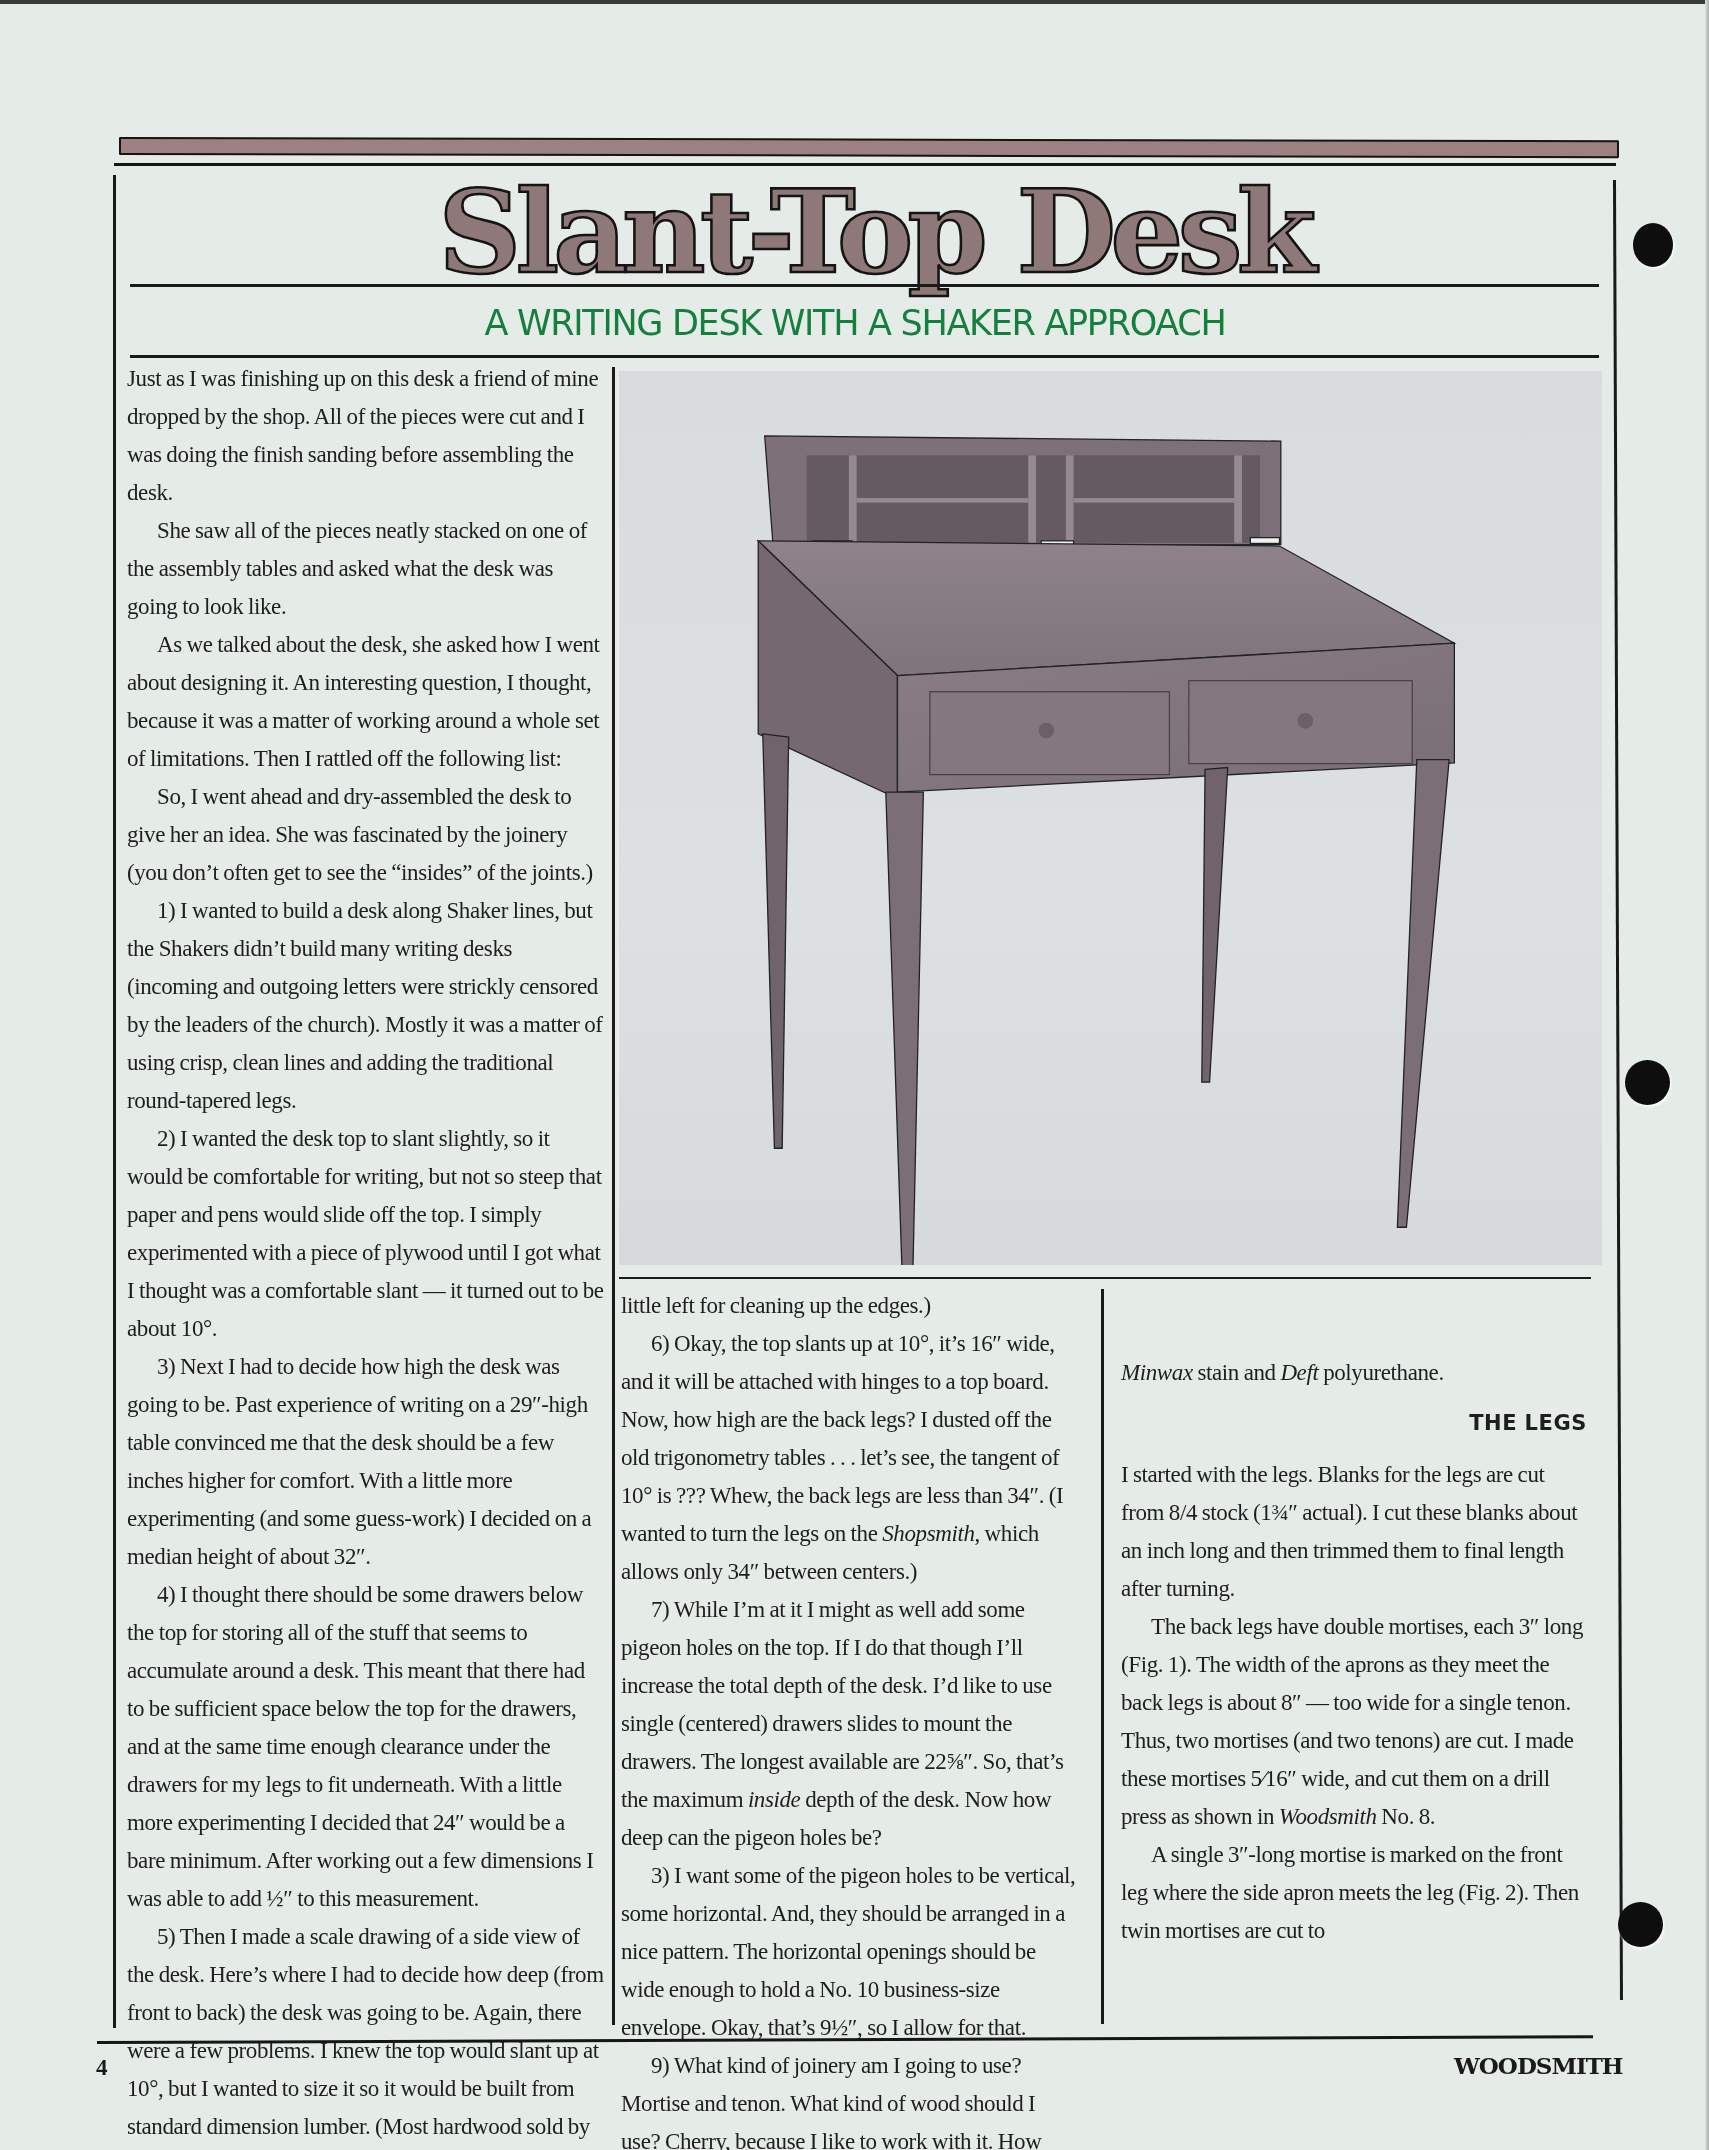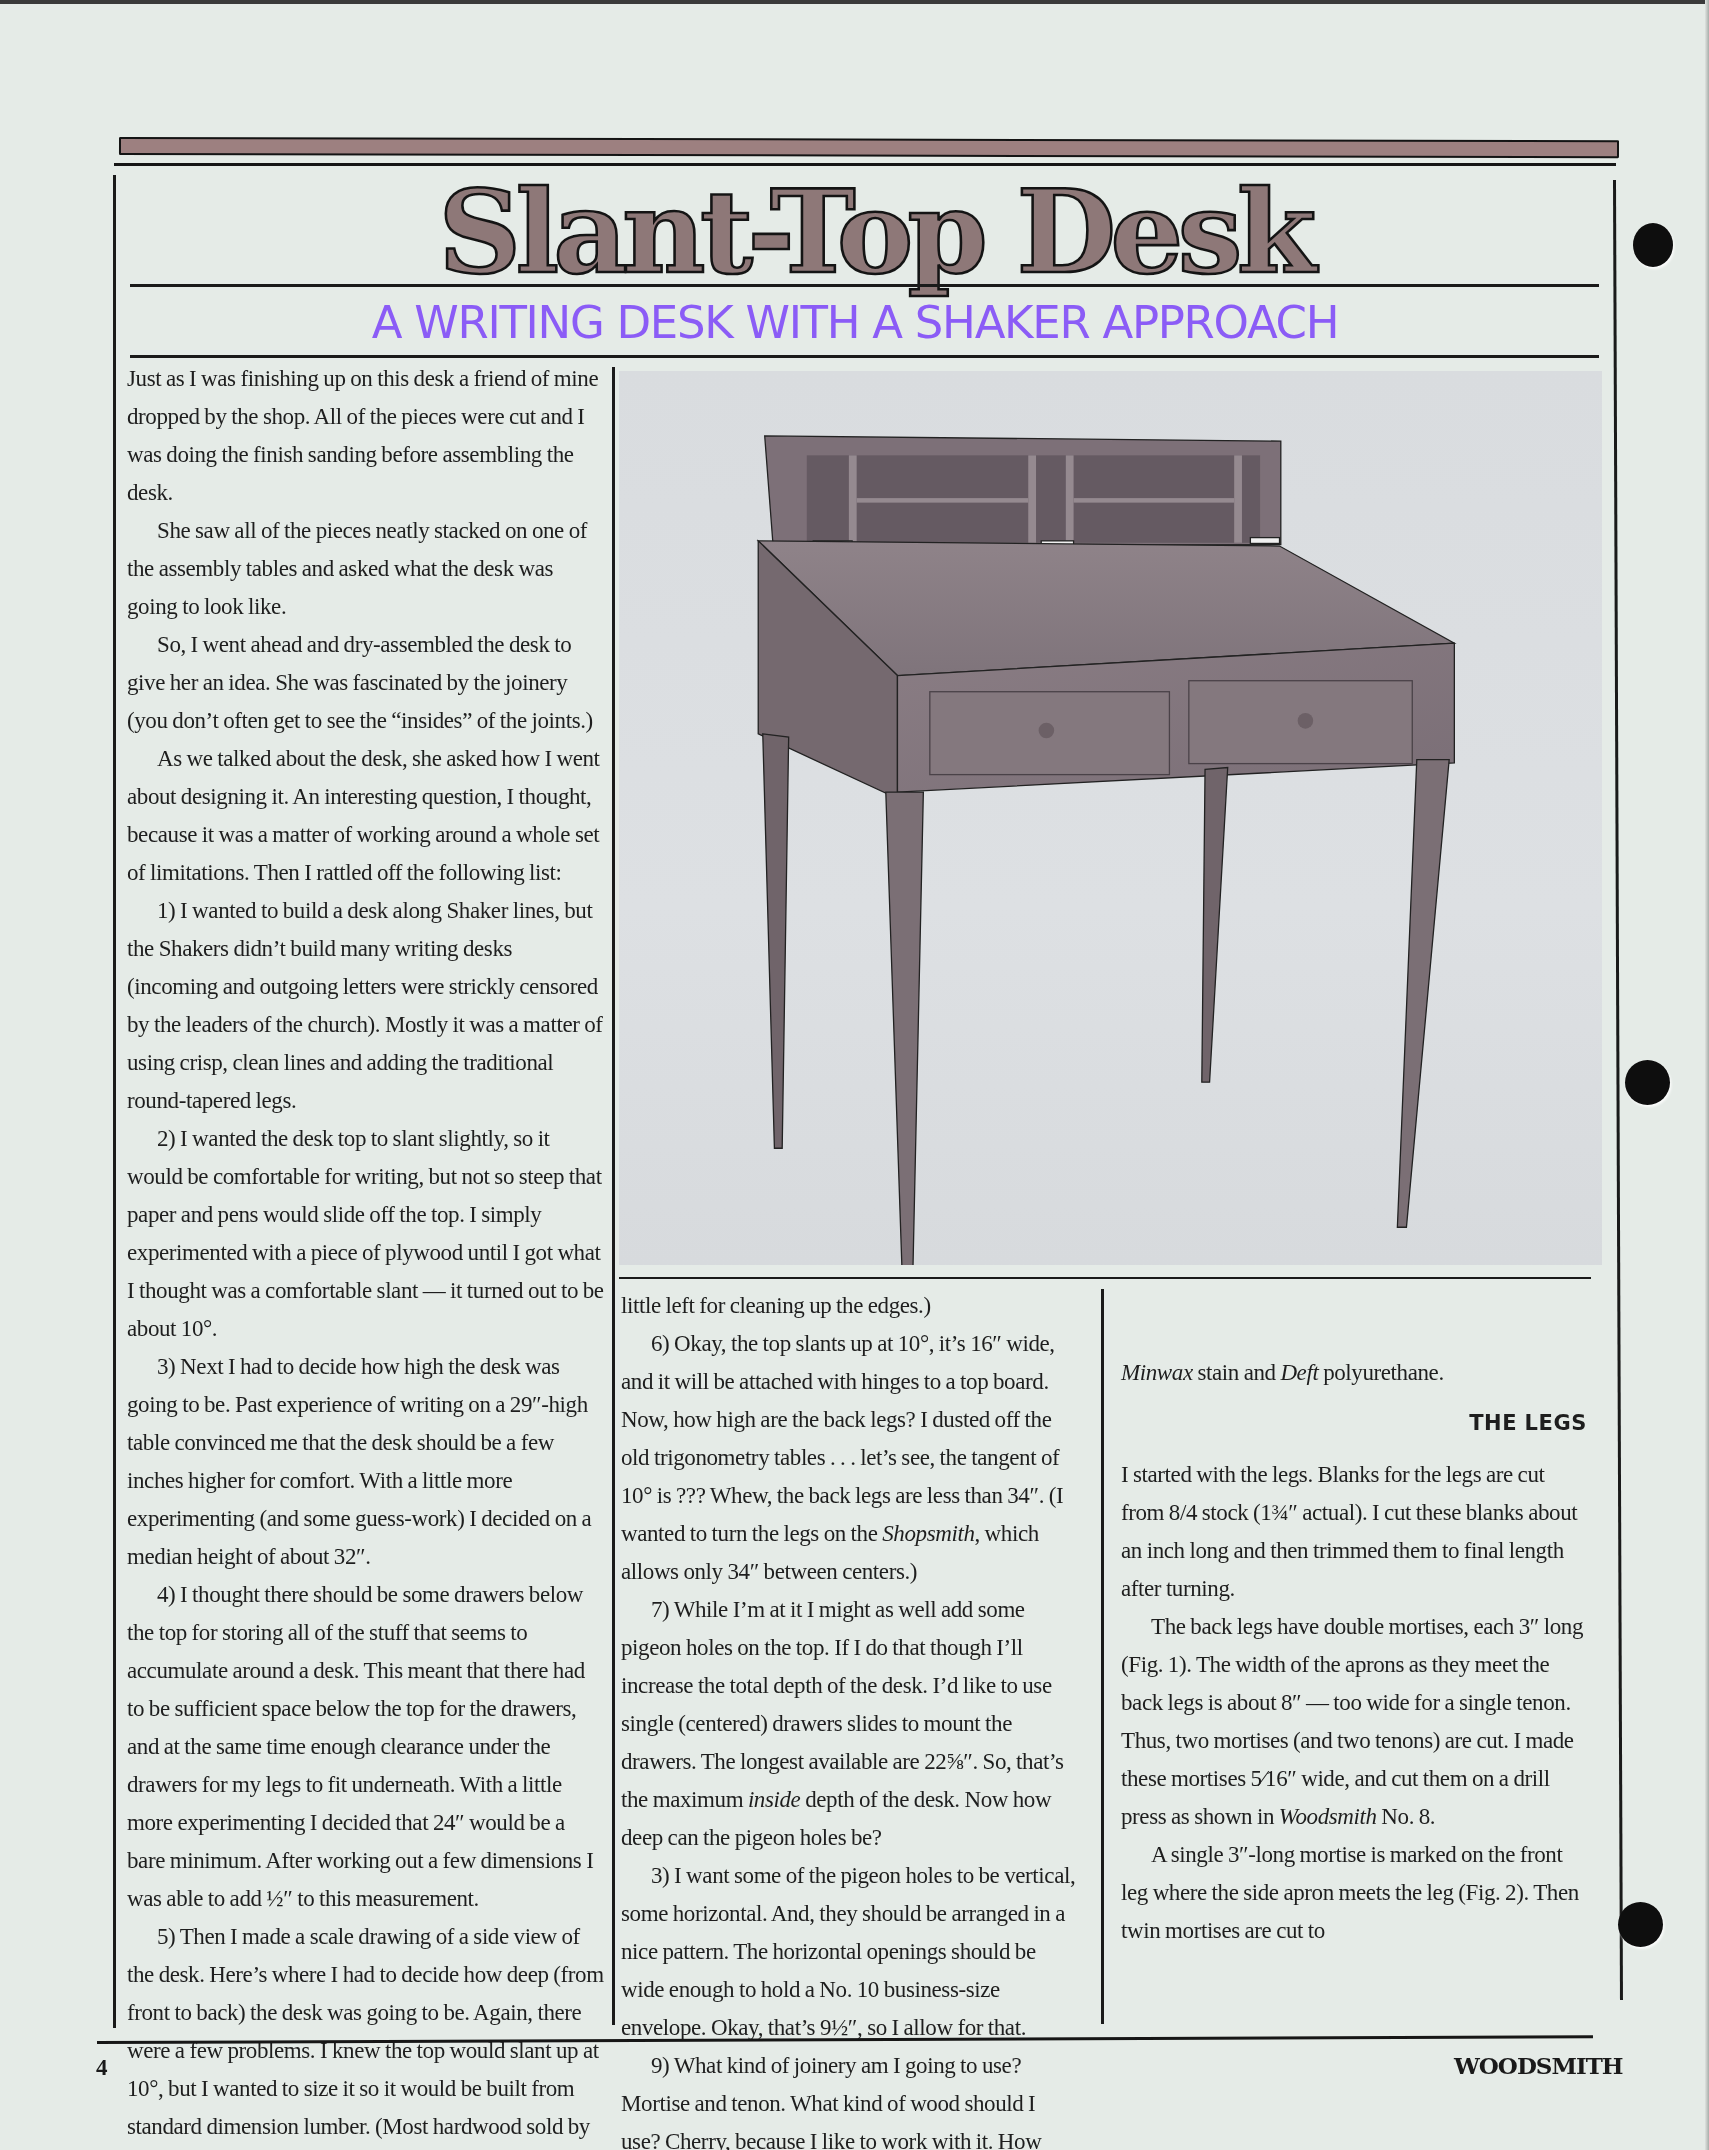--- a/index.html
+++ b/index.html
@@ -28,21 +28,21 @@
     font-size:115px; letter-spacing:-5.8px; line-height:130px;
     color:#8e7878;
     -webkit-text-stroke: 2.6px #141414;
     transform: scaleY(1.0);
     padding-left: 19.4px;
   }
   .title-rule-1 { position:absolute; left:130px; top:284px; width:1469px; height:2.6px; background:#1a1a1a; }
   .subtitle {
     position:absolute; left:0; width:1710px; top:297px; text-align:center;
     font-family:"DejaVu Sans", sans-serif; font-weight:normal;
-    font-size:45px; letter-spacing:-1.3px; color:#8b5cf6; line-height:52px;
+    font-size:35px; letter-spacing:-1.3px; color:#15803d; line-height:52px;
   }
   .title-rule-2 { position:absolute; left:130px; top:355px; width:1469px; height:2.6px; background:#1a1a1a; }
 
   .col {
     position:absolute; font-size:23px; line-height:38px; color:#1e1e1e;
     letter-spacing:-0.4px; word-spacing:-0.6px;
   }
   .col p { margin:0; text-indent:30px; }
   .col p.noindent { text-indent:0; }
   .col i { font-style:italic; }
@@ -87,22 +87,22 @@
 <div class="frame-right"></div>
 
 <h1 class="title" style="margin:0;">Slant-Top Desk</h1>
 <div class="title-rule-1"></div>
 <h2 class="subtitle" style="margin:0;">A WRITING DESK WITH A SHAKER APPROACH</h2>
 <div class="title-rule-2"></div>
 
 <div class="col col1">
   <p class="noindent">Just as I was finishing up on this desk a friend of mine dropped by the shop. All of the pieces were cut and I was doing the finish sanding before assembling the desk.</p>
   <p>She saw all of the pieces neatly stacked on one of the assembly tables and asked what the desk was going to look like.</p>
+  <p>As we talked about the desk, she asked how I went about designing it. An interesting question, I thought, because it was a matter of working around a whole set of limitations. Then I rattled off the following list:</p>
   <p>So, I went ahead and dry-assembled the desk to give her an idea. She was fascinated by the joinery (you don’t often get to see the “insides” of the joints.)</p>
-  <p>As we talked about the desk, she asked how I went about designing it. An interesting question, I thought, because it was a matter of working around a whole set of limitations. Then I rattled off the following list:</p>
   <p>1) I wanted to build a desk along Shaker lines, but the Shakers didn’t build many writing desks (incoming and outgoing letters were strickly censored by the leaders of the church). Mostly it was a matter of using crisp, clean lines and adding the traditional round-tapered legs.</p>
   <p>2) I wanted the desk top to slant slightly, so it would be comfortable for writing, but not so steep that paper and pens would slide off the top. I simply experimented with a piece of plywood until I got what I thought was a comfortable slant — it turned out to be about 10°.</p>
   <p>3) Next I had to decide how high the desk was going to be. Past experience of writing on a 29″-high table convinced me that the desk should be a few inches higher for comfort. With a little more experimenting (and some guess-work) I decided on a median height of about 32″.</p>
   <p>4) I thought there should be some drawers below the top for storing all of the stuff that seems to accumulate around a desk. This meant that there had to be sufficient space below the top for the drawers, and at the same time enough clearance under the drawers for my legs to fit underneath. With a little more experimenting I decided that 24″ would be a bare minimum. After working out a few dimensions I was able to add ½″ to this measurement.</p>
   <p>5) Then I made a scale drawing of a side view of the desk. Here’s where I had to decide how deep (from front to back) the desk was going to be. Again, there were a few problems. I knew the top would slant up at 10°, but I wanted to size it so it would be built from standard dimension lumber. (Most hardwood sold by mail-order companies is sized to the standard widths of softwoods). Here, 16″ seemed like a nice compromise (three pieces 5½″ wide, with a</p>
 </div>
 
 <div class="col-divider-1"></div>
 
 <div class="photo">

